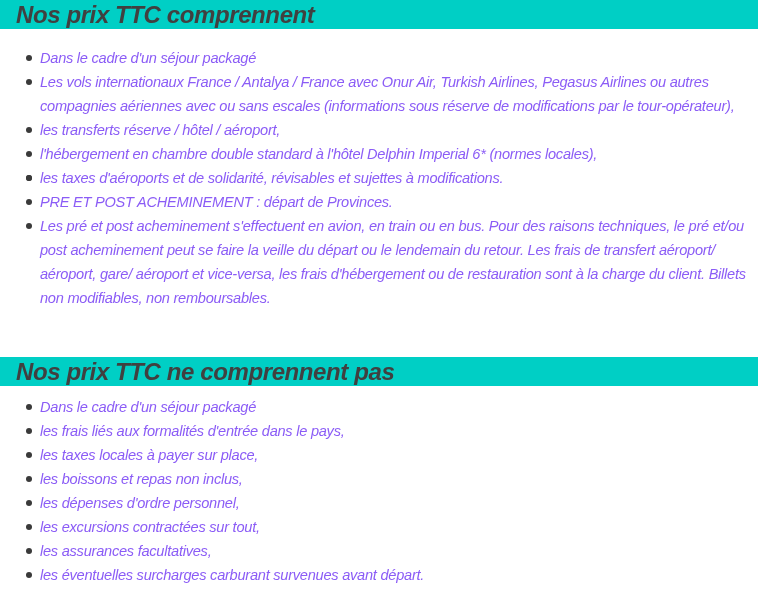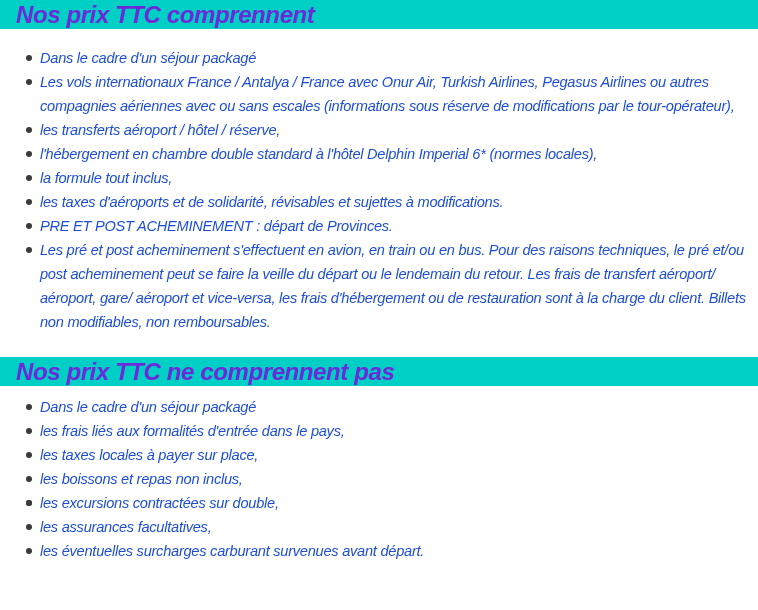--- a/index.html
+++ b/index.html
@@ -23,21 +23,21 @@
     }
     .section-header h2 {
       margin: 0;
       position: absolute;
       left: 16px;
       top: 0;
       line-height: 29px;
       font-size: 24px;
       font-weight: bold;
       font-style: italic;
-      color: #6d28d9;
+      color: #404040;
       letter-spacing: -0.4px;
       white-space: nowrap;
     }
     #hdr1 { top: 0; }
     #hdr2 { top: 349px; margin-top: 8px; }
 
     ul.items {
       position: absolute;
       left: 0;
       margin: 0;
@@ -48,21 +48,21 @@
     #list1 { top: 46px; }
     #list2 { top: 395px; }
 
     ul.items li {
       position: relative;
       padding-left: 40px;
       padding-right: 2px;
       font-size: 14.6px;
       line-height: 24px;
       font-style: italic;
-      color: #1d4ed8;
+      color: #8b5cf6;
       letter-spacing: -0.25px;
     }
     ul.items li .bullet {
       position: absolute;
       left: 26px;
       top: 9px;
       width: 6px;
       height: 6px;
       border-radius: 50%;
       background: #3a3a3a;
@@ -71,34 +71,34 @@
 </head>
 <body>
 
 <div class="section-header" id="hdr1">
   <h2>Nos prix TTC comprennent</h2>
 </div>
 
 <ul class="items" id="list1">
   <li><span class="bullet"></span><span>Dans le cadre d'un séjour packagé</span></li>
   <li><span class="bullet"></span><span>Les vols internationaux France / Antalya / France avec Onur Air, Turkish Airlines, Pegasus Airlines ou autres compagnies aériennes avec ou sans escales (informations sous réserve de modifications par le tour-opérateur),</span></li>
-  <li><span class="bullet"></span><span>les transferts aéroport / hôtel / réserve,</span></li>
+  <li><span class="bullet"></span><span>les transferts réserve / hôtel / aéroport,</span></li>
   <li><span class="bullet"></span><span>l'hébergement en chambre double standard à l'hôtel Delphin Imperial 6* (normes locales),</span></li>
-  <li><span class="bullet"></span><span>la formule tout inclus,</span></li>
+  <li><span class="bullet"></span></li>
   <li><span class="bullet"></span><span>les taxes d'aéroports et de solidarité, révisables et sujettes à modifications.</span></li>
   <li><span class="bullet"></span><span>PRE ET POST ACHEMINEMENT : départ de Provinces.</span></li>
   <li><span class="bullet"></span><span>Les pré et post acheminement s'effectuent en avion, en train ou en bus. Pour des raisons techniques, le pré et/ou post acheminement peut se faire la veille du départ ou le lendemain du retour. Les frais de transfert aéroport/ aéroport, gare/ aéroport et vice-versa, les frais d'hébergement ou de restauration sont à la charge du client. Billets non modifiables, non remboursables.</span></li>
 </ul>
 
 <div class="section-header" id="hdr2">
   <h2>Nos prix TTC ne comprennent pas</h2>
 </div>
 
 <ul class="items" id="list2">
   <li><span class="bullet"></span><span>Dans le cadre d'un séjour packagé</span></li>
   <li><span class="bullet"></span><span>les frais liés aux formalités d'entrée dans le pays,</span></li>
   <li><span class="bullet"></span><span>les taxes locales à payer sur place,</span></li>
   <li><span class="bullet"></span><span>les boissons et repas non inclus,</span></li>
-  <li><span class="bullet"></span></li>
-  <li><span class="bullet"></span><span>les excursions contractées sur double,</span></li>
+  <li><span class="bullet"></span><span>les dépenses d'ordre personnel,</span></li>
+  <li><span class="bullet"></span><span>les excursions contractées sur tout,</span></li>
   <li><span class="bullet"></span><span>les assurances facultatives,</span></li>
   <li><span class="bullet"></span><span>les éventuelles surcharges carburant survenues avant départ.</span></li>
 </ul>
 
 </body></html>

